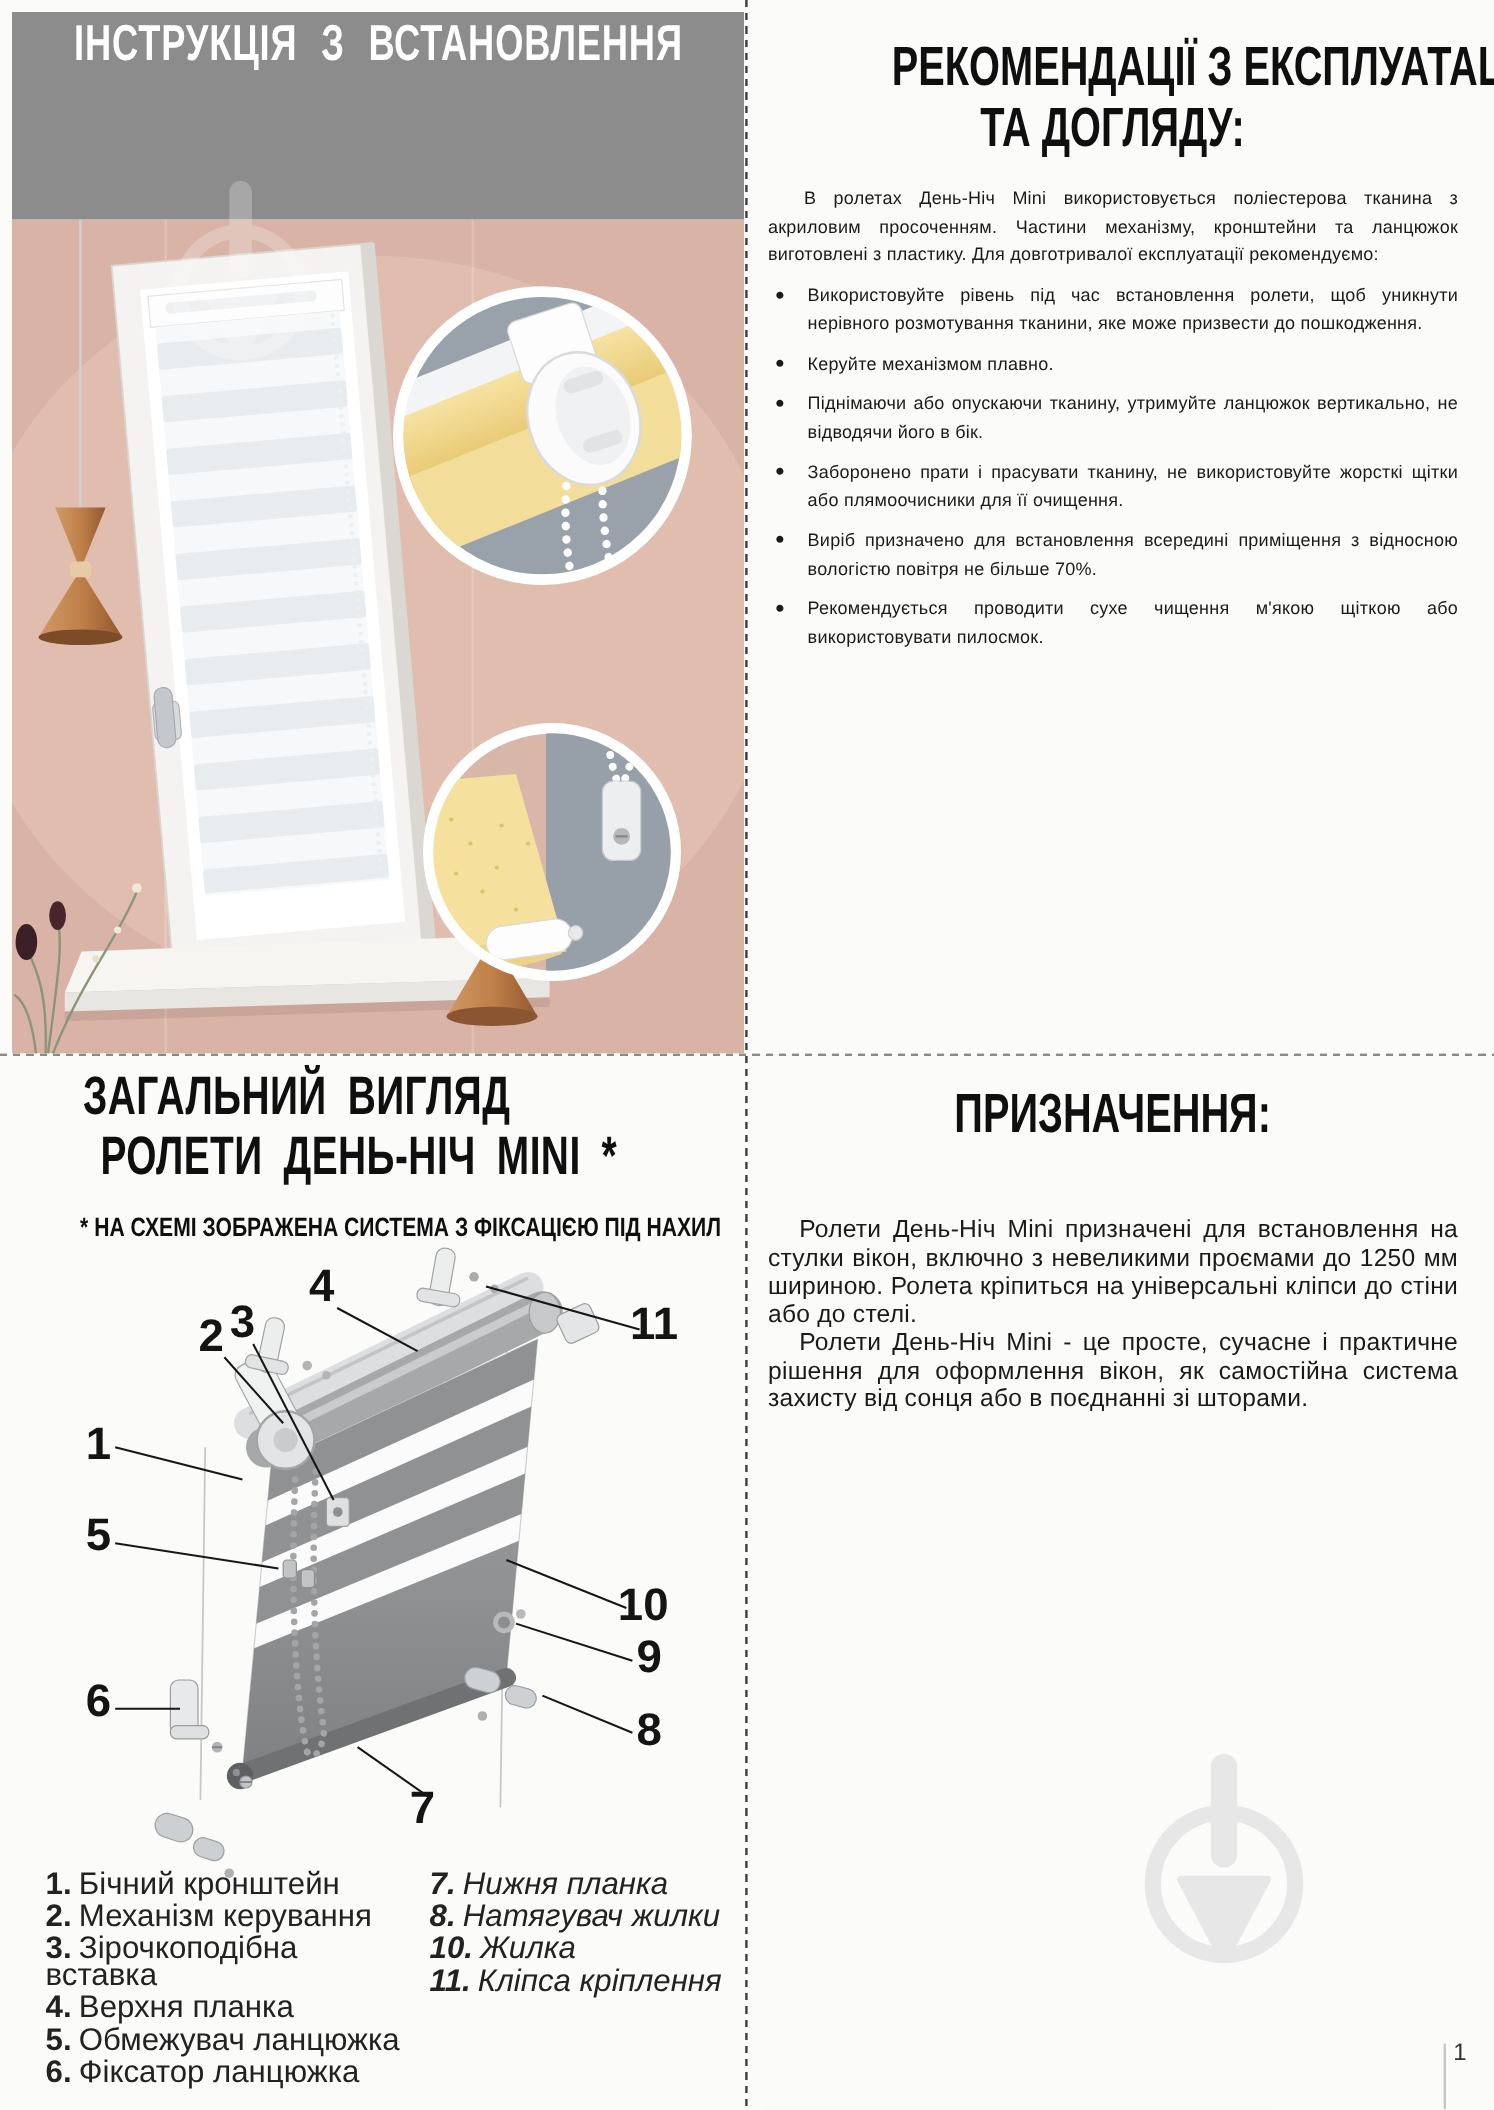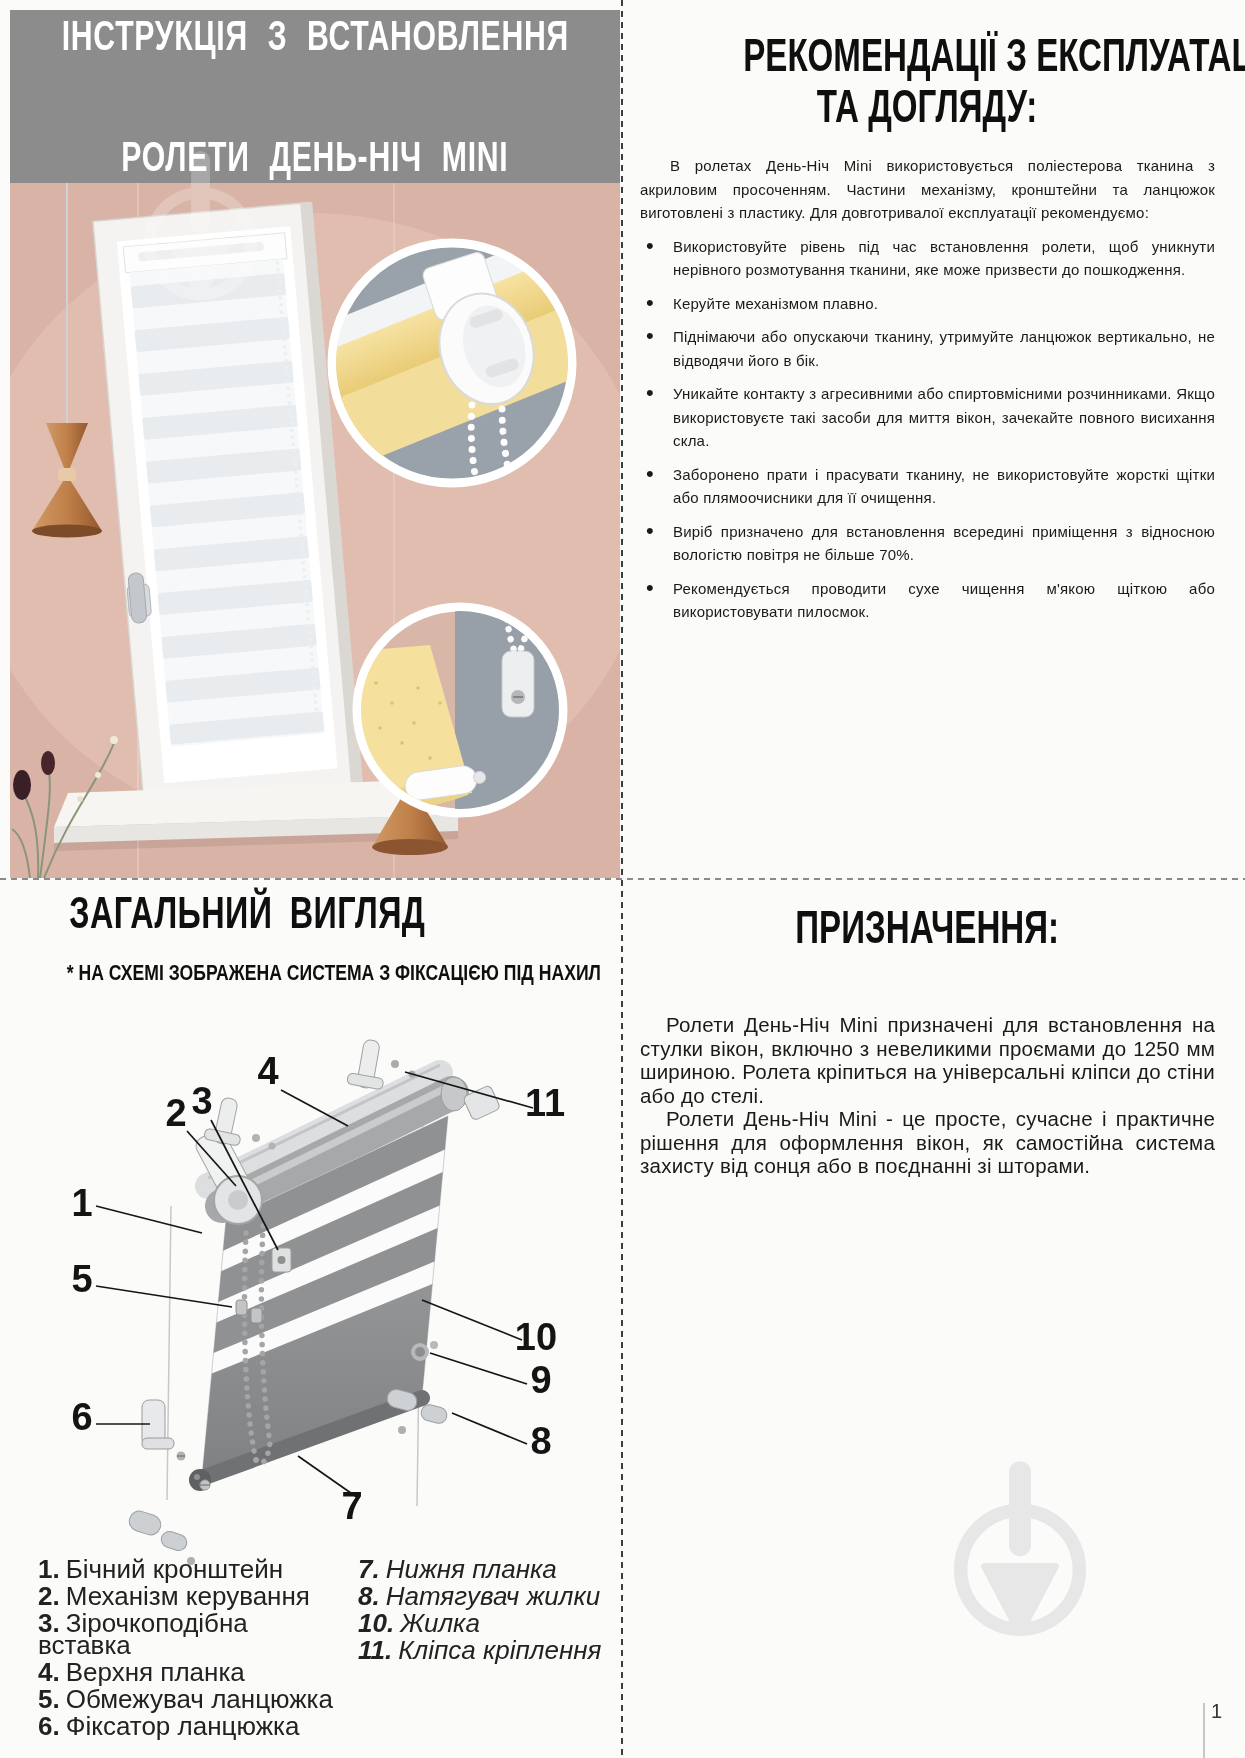--- a/index.html
+++ b/index.html
@@ -56,21 +56,20 @@
 
   .wm{position:absolute;pointer-events:none;}
 </style>
 </head>
 <body>
 
 <div class="page">
 
   <div class="header-box">
     <div class="line"><span class="cond">ІНСТРУКЦІЯ З ВСТАНОВЛЕННЯ</span></div>
-    <div class="line"><span class="cond">РОЛЕТИ ДЕНЬ-НІЧ MINI</span></div>
   </div>
 
   <div class="photo-wrap">
     <svg width="610" height="695" viewBox="0 0 610 695" xmlns="http://www.w3.org/2000/svg">
       <defs>
         <linearGradient id="copper" x1="0" y1="0" x2="1" y2="0">
           <stop offset="0" stop-color="#d09a66"></stop>
             <stop offset=".5" stop-color="#c08049"></stop>
             <stop offset="1" stop-color="#93582f"></stop>
         </linearGradient>
@@ -222,30 +221,30 @@
     <div class="big-title">
       <div><span class="cond">РЕКОМЕНДАЦІЇ З ЕКСПЛУАТАЦІЇ</span></div>
       <div><span class="cond">ТА ДОГЛЯДУ:</span></div>
     </div>
     <div class="body">
       <div class="para-indent">В ролетах День-Ніч Mini використовується поліестерова тканина з акриловим просоченням. Частини механізму, кронштейни та ланцюжок виготовлені з пластику. Для довготривалої експлуатації рекомендуємо:</div>
       <div class="bullets">
         <div class="bullet">Використовуйте рівень під час встановлення ролети, щоб уникнути нерівного розмотування тканини, яке може призвести до пошкодження.</div>
         <div class="bullet">Керуйте механізмом плавно.</div>
         <div class="bullet">Піднімаючи або опускаючи тканину, утримуйте ланцюжок вертикально, не відводячи його в бік.</div>
-        <div class="bullet">Уникайте контакту з агресивними або спиртовмісними розчинниками. Якщо використовуєте такі засоби для миття вікон, зачекайте повного висихання скла.</div>
         <div class="bullet">Заборонено прати і прасувати тканину, не використовуйте жорсткі щітки або плямоочисники для її очищення.</div>
         <div class="bullet">Виріб призначено для встановлення всередині приміщення з відносною вологістю повітря не більше 70%.</div>
         <div class="bullet">Рекомендується проводити сухе чищення м'якою щіткою або використовувати пилосмок.</div>
       </div>
     </div>
   </div>
 
   <div class="overview-head">
     <div class="line"><span class="cond">ЗАГАЛЬНИЙ ВИГЛЯД</span></div>
+    <div class="line"><span class="cond">РОЛЕТИ ДЕНЬ-НІЧ MINI *</span></div>
     <div class="subtitle"><span class="cond80">* НА СХЕМІ ЗОБРАЖЕНА СИСТЕМА З ФІКСАЦІЄЮ ПІД НАХИЛ</span></div>
   </div>
 
   <div class="diagram">
     <svg width="520" height="540" viewBox="0 0 520 540" xmlns="http://www.w3.org/2000/svg" font-family="Liberation Sans, sans-serif">
       <defs>
         <linearGradient id="fabDark" x1="0" y1="0" x2="0" y2="1">
           <stop offset="0" stop-color="#939597"></stop>
             <stop offset="1" stop-color="#7f8183"></stop>
         </linearGradient>

